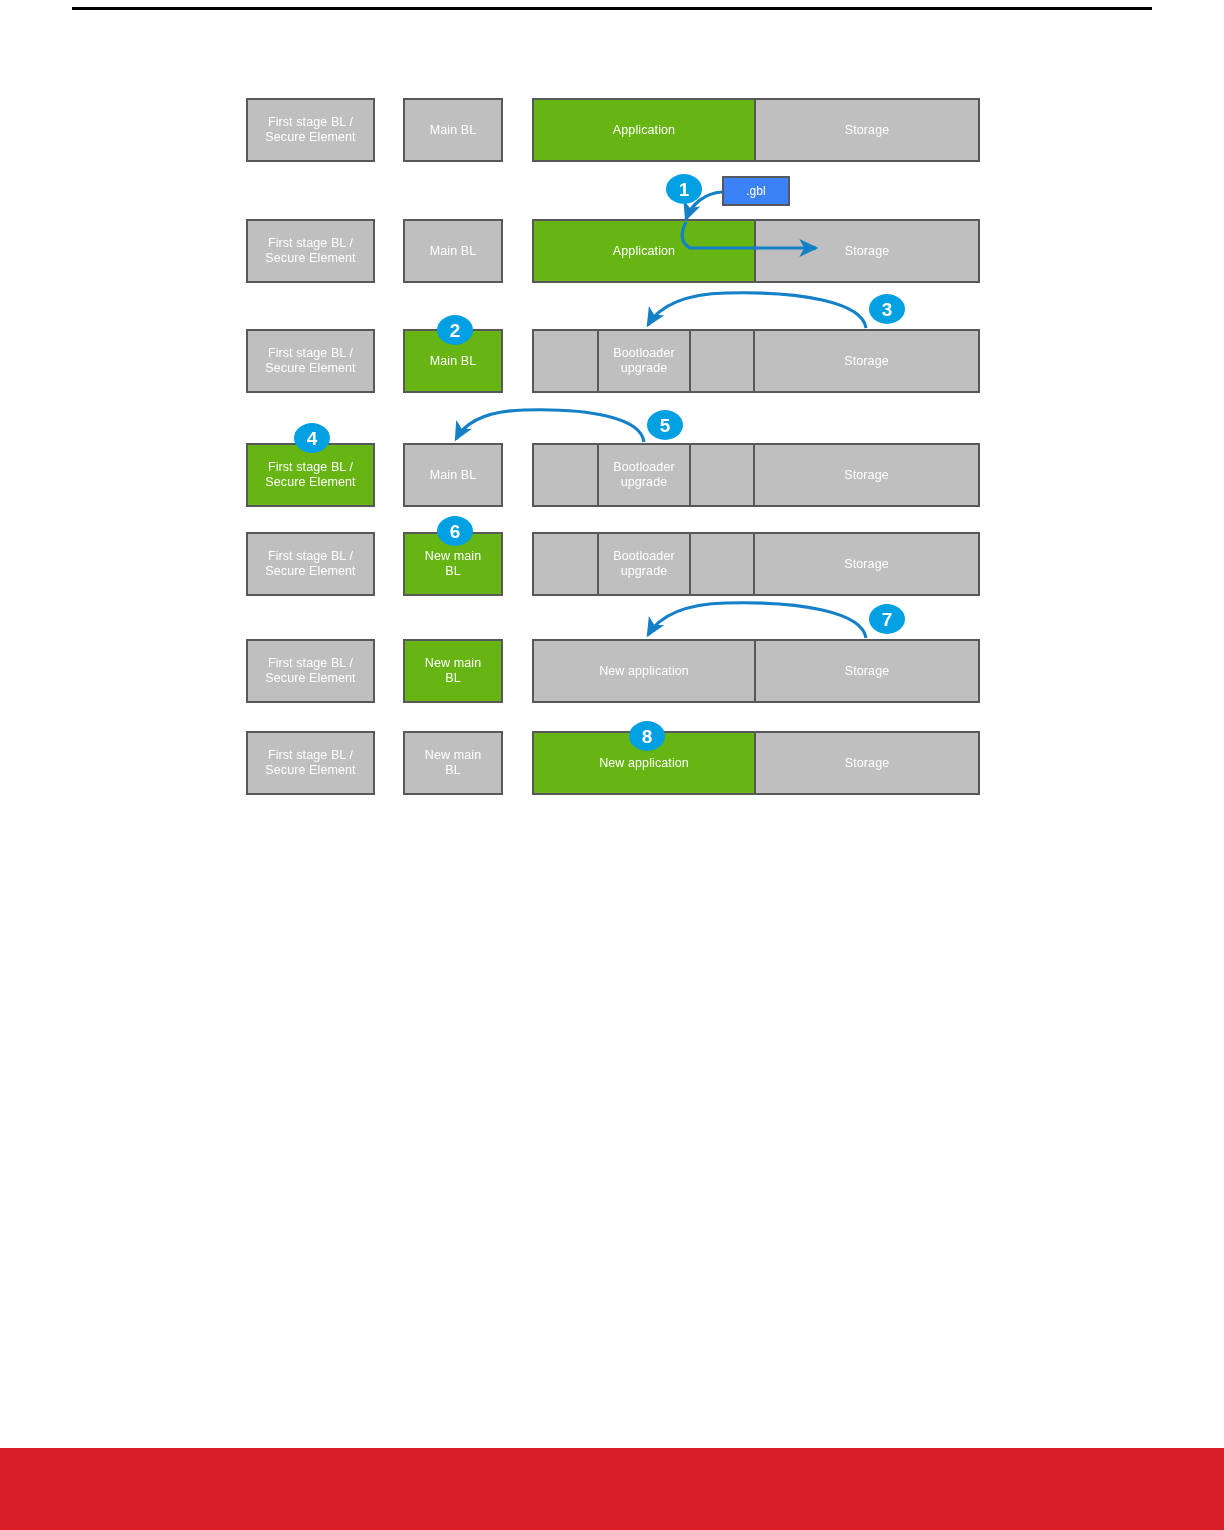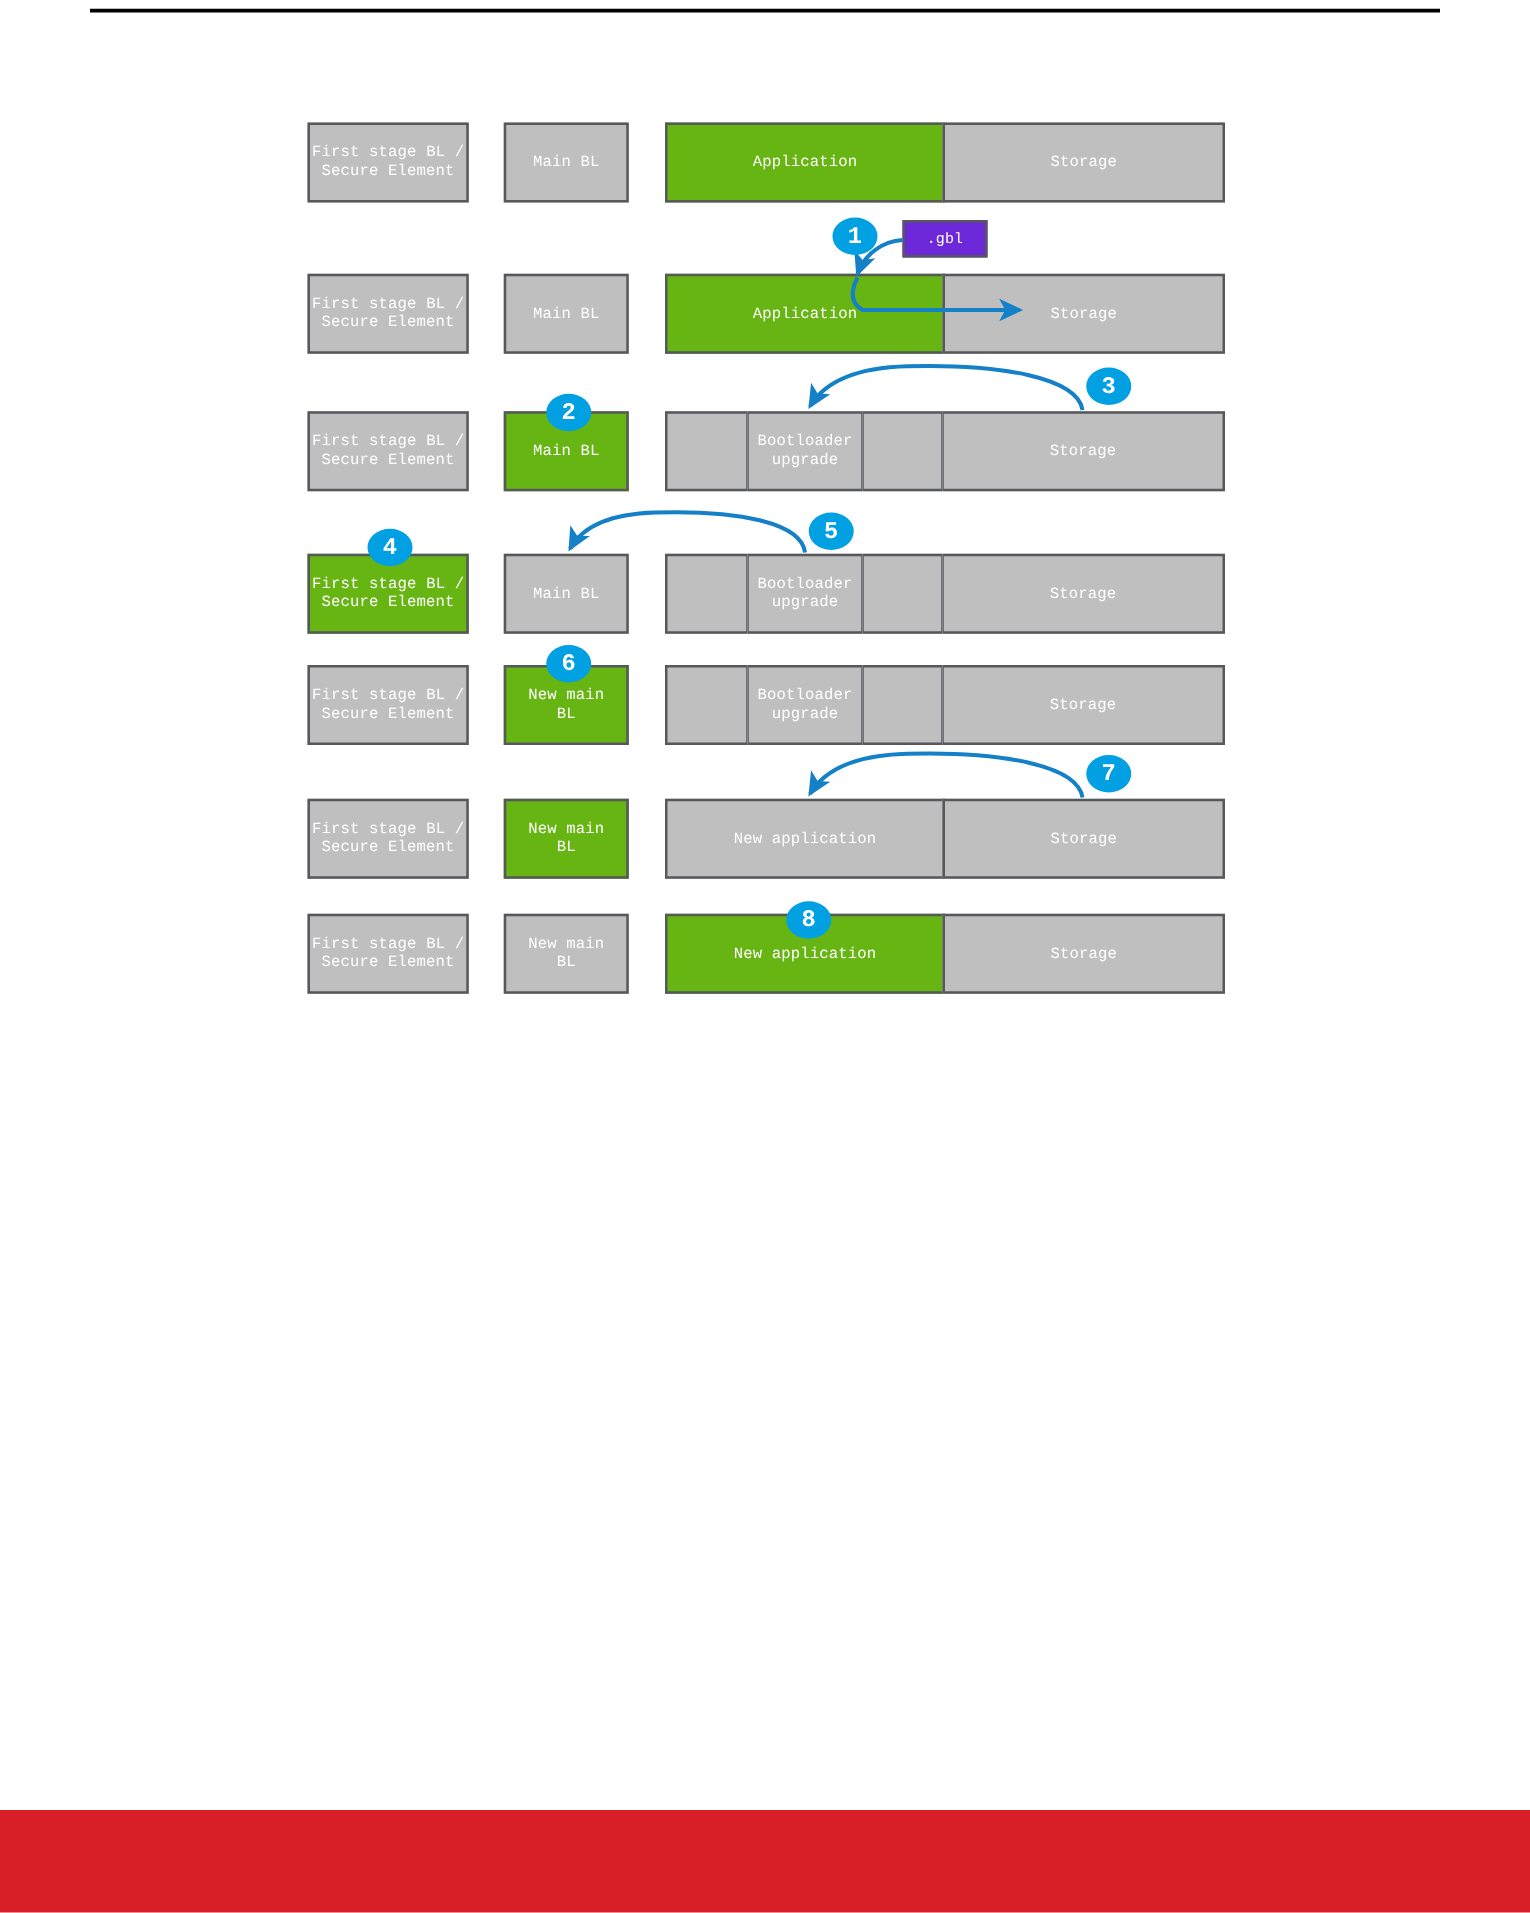--- a/index.html
+++ b/index.html
@@ -13,21 +13,20 @@
     position: relative;
     font-family: "Liberation Sans", sans-serif;
     overflow: hidden;
   }
 
   #page {
     position: absolute;
     left: 0; top: 0;
     width: 1224px;
     height: 1260px;
-    font-family: Liberation Mono, monospace;
   }
 
   
   .top-rule {
     position: absolute;
     left: 72px;
     top: 7px;
     width: 1080px;
     height: 3px;
     background: #000000;
@@ -122,21 +121,21 @@
   <div id="diagram">
 
     <div class="row" style="left:0; top:98px; width:1224px;">
       <div class="blk gray" style="left: 246px; width: 129px; background: rgb(191, 191, 191); border-color: rgb(86, 88, 92); color: rgb(255, 255, 255);">First stage BL /
 Secure Element</div>
       <div class="blk gray" style="left: 403px; width: 100px; background: rgb(191, 191, 191); border-color: rgb(86, 88, 92); color: rgb(255, 255, 255);">Main BL</div>
       <div class="blk green" style="left: 532px; width: 224px; background: rgb(102, 181, 18); border-color: rgb(86, 88, 92); color: rgb(255, 255, 255);">Application</div>
       <div class="blk gray" style="left: 754px; width: 226px; background: rgb(191, 191, 191); border-color: rgb(86, 88, 92); color: rgb(255, 255, 255);">Storage</div>
     </div>
 
-    <div class="blk gray filebox" style="position: absolute; left: 722px; top: 176px; width: 68px; background: #6d28d9; border-color: rgb(86, 88, 92); color: rgb(255, 255, 255);">.gbl</div>
+    <div class="blk gray filebox" style="position: absolute; left: 722px; top: 176px; width: 68px; background: #3b82f6; border-color: rgb(86, 88, 92); color: rgb(255, 255, 255);">.gbl</div>
 
     <div class="row" style="left:0; top:219px; width:1224px;">
       <div class="blk gray" style="left: 246px; width: 129px; background: rgb(191, 191, 191); border-color: rgb(86, 88, 92); color: rgb(255, 255, 255);">First stage BL /
 Secure Element</div>
       <div class="blk gray" style="left: 403px; width: 100px; background: rgb(191, 191, 191); border-color: rgb(86, 88, 92); color: rgb(255, 255, 255);">Main BL</div>
       <div class="blk green" style="left: 532px; width: 224px; background: rgb(102, 181, 18); border-color: rgb(86, 88, 92); color: rgb(255, 255, 255);">Application</div>
       <div class="blk gray" style="left: 754px; width: 226px; background: rgb(191, 191, 191); border-color: rgb(86, 88, 92); color: rgb(255, 255, 255);">Storage</div>
     </div>
 
     <div class="row" style="left:0; top:329px; width:1224px;">

